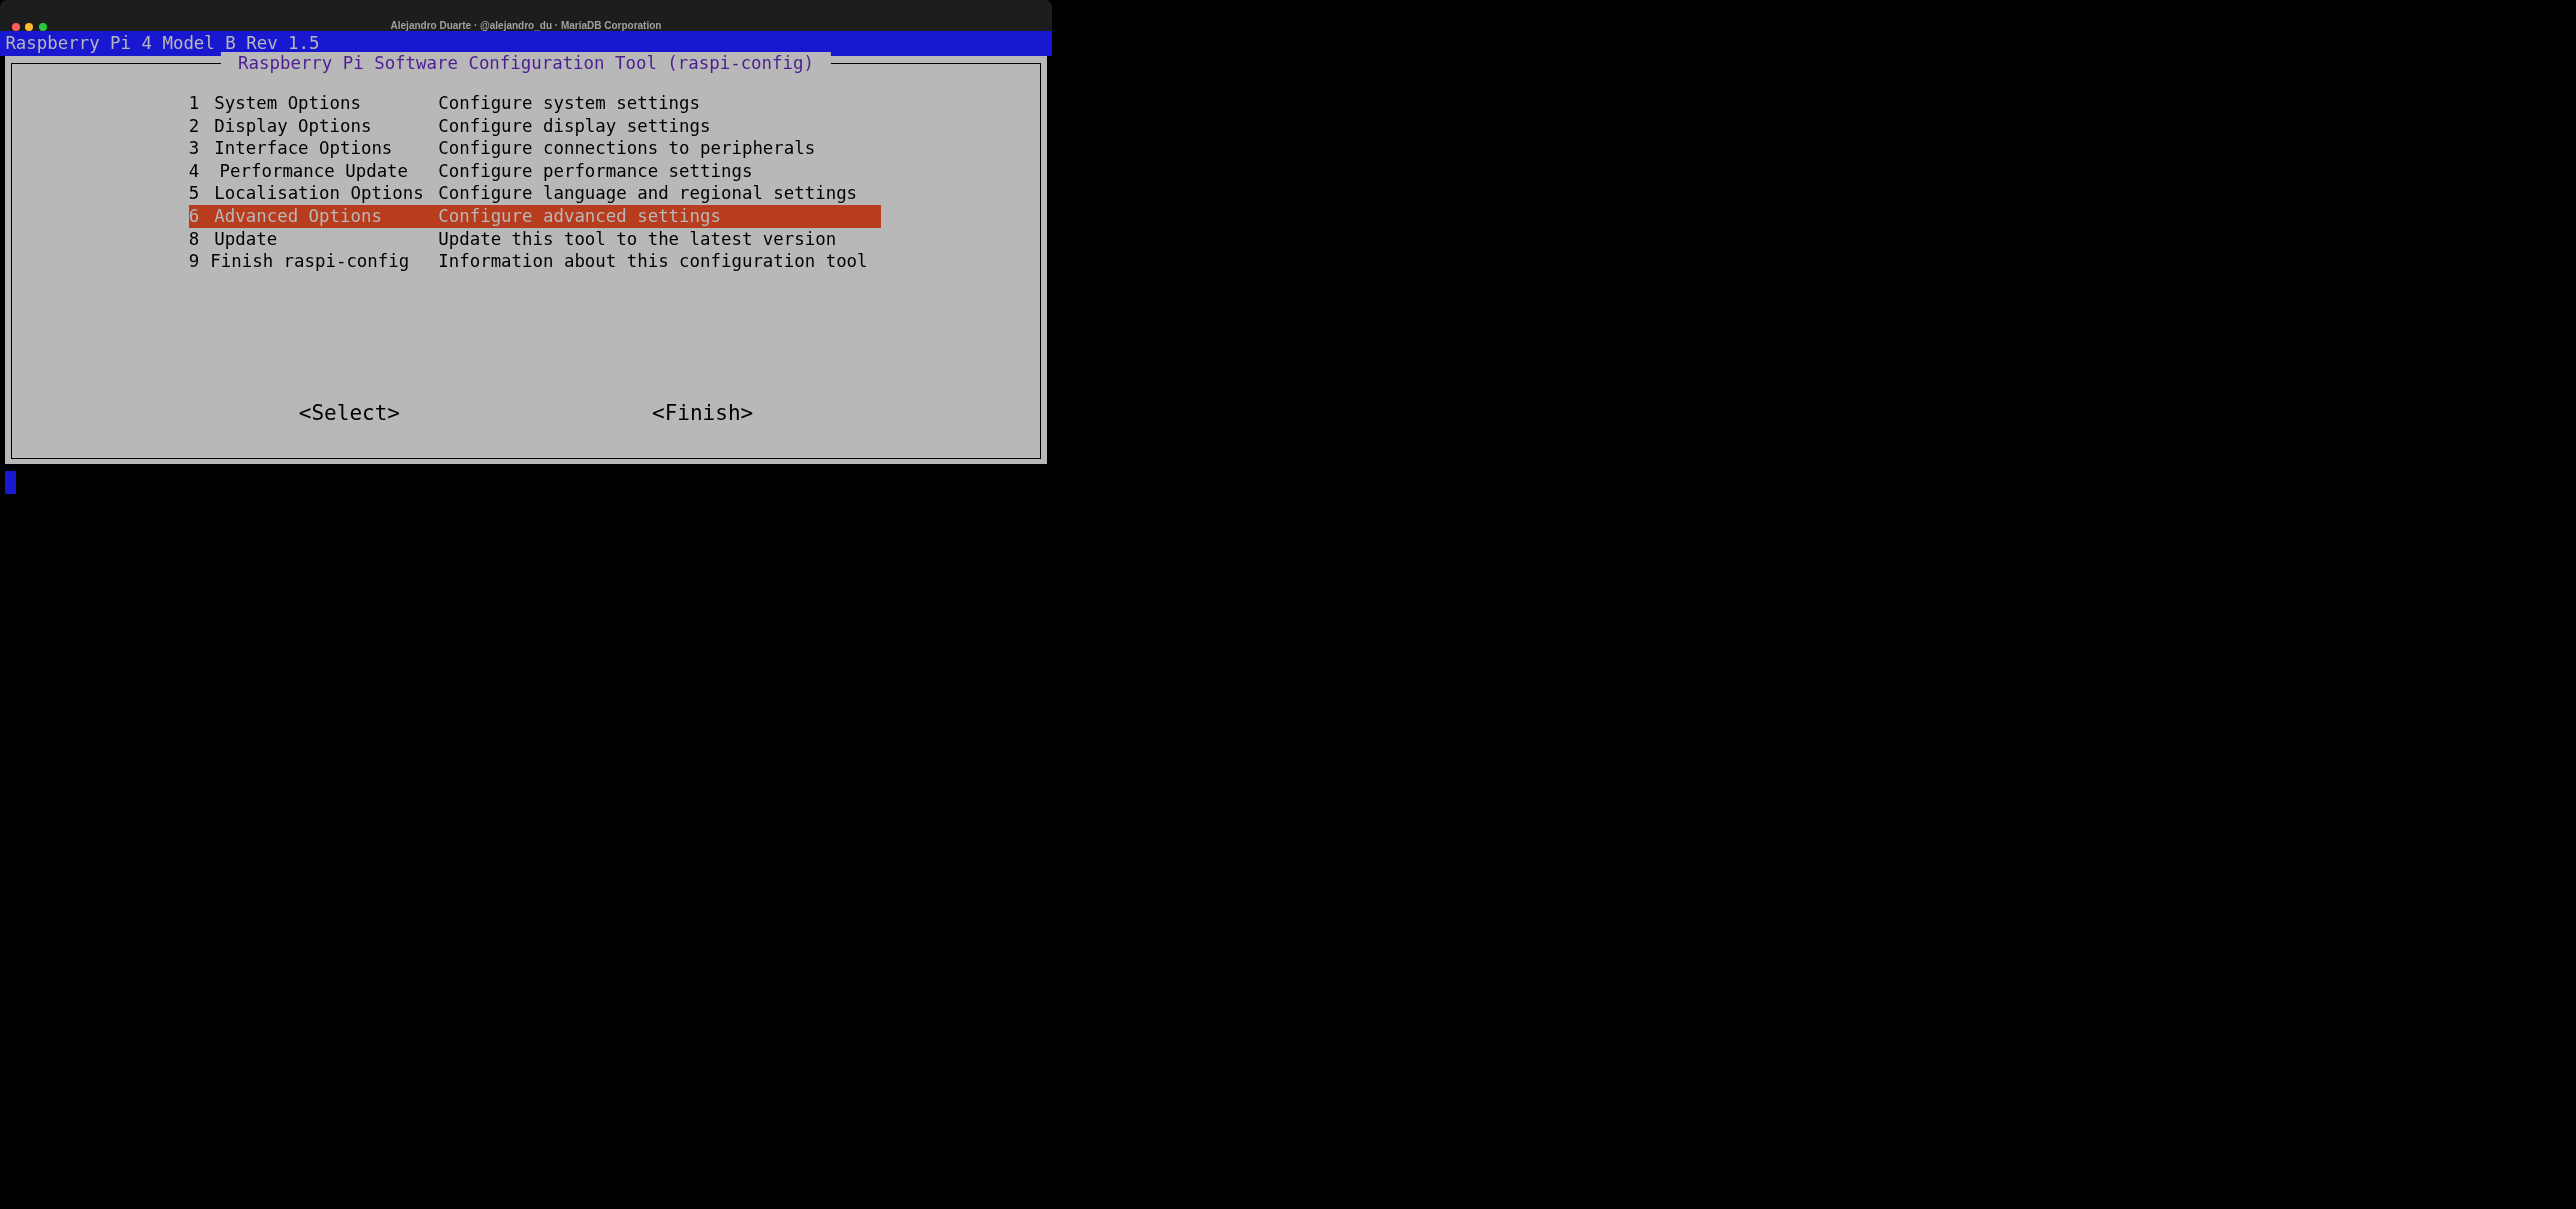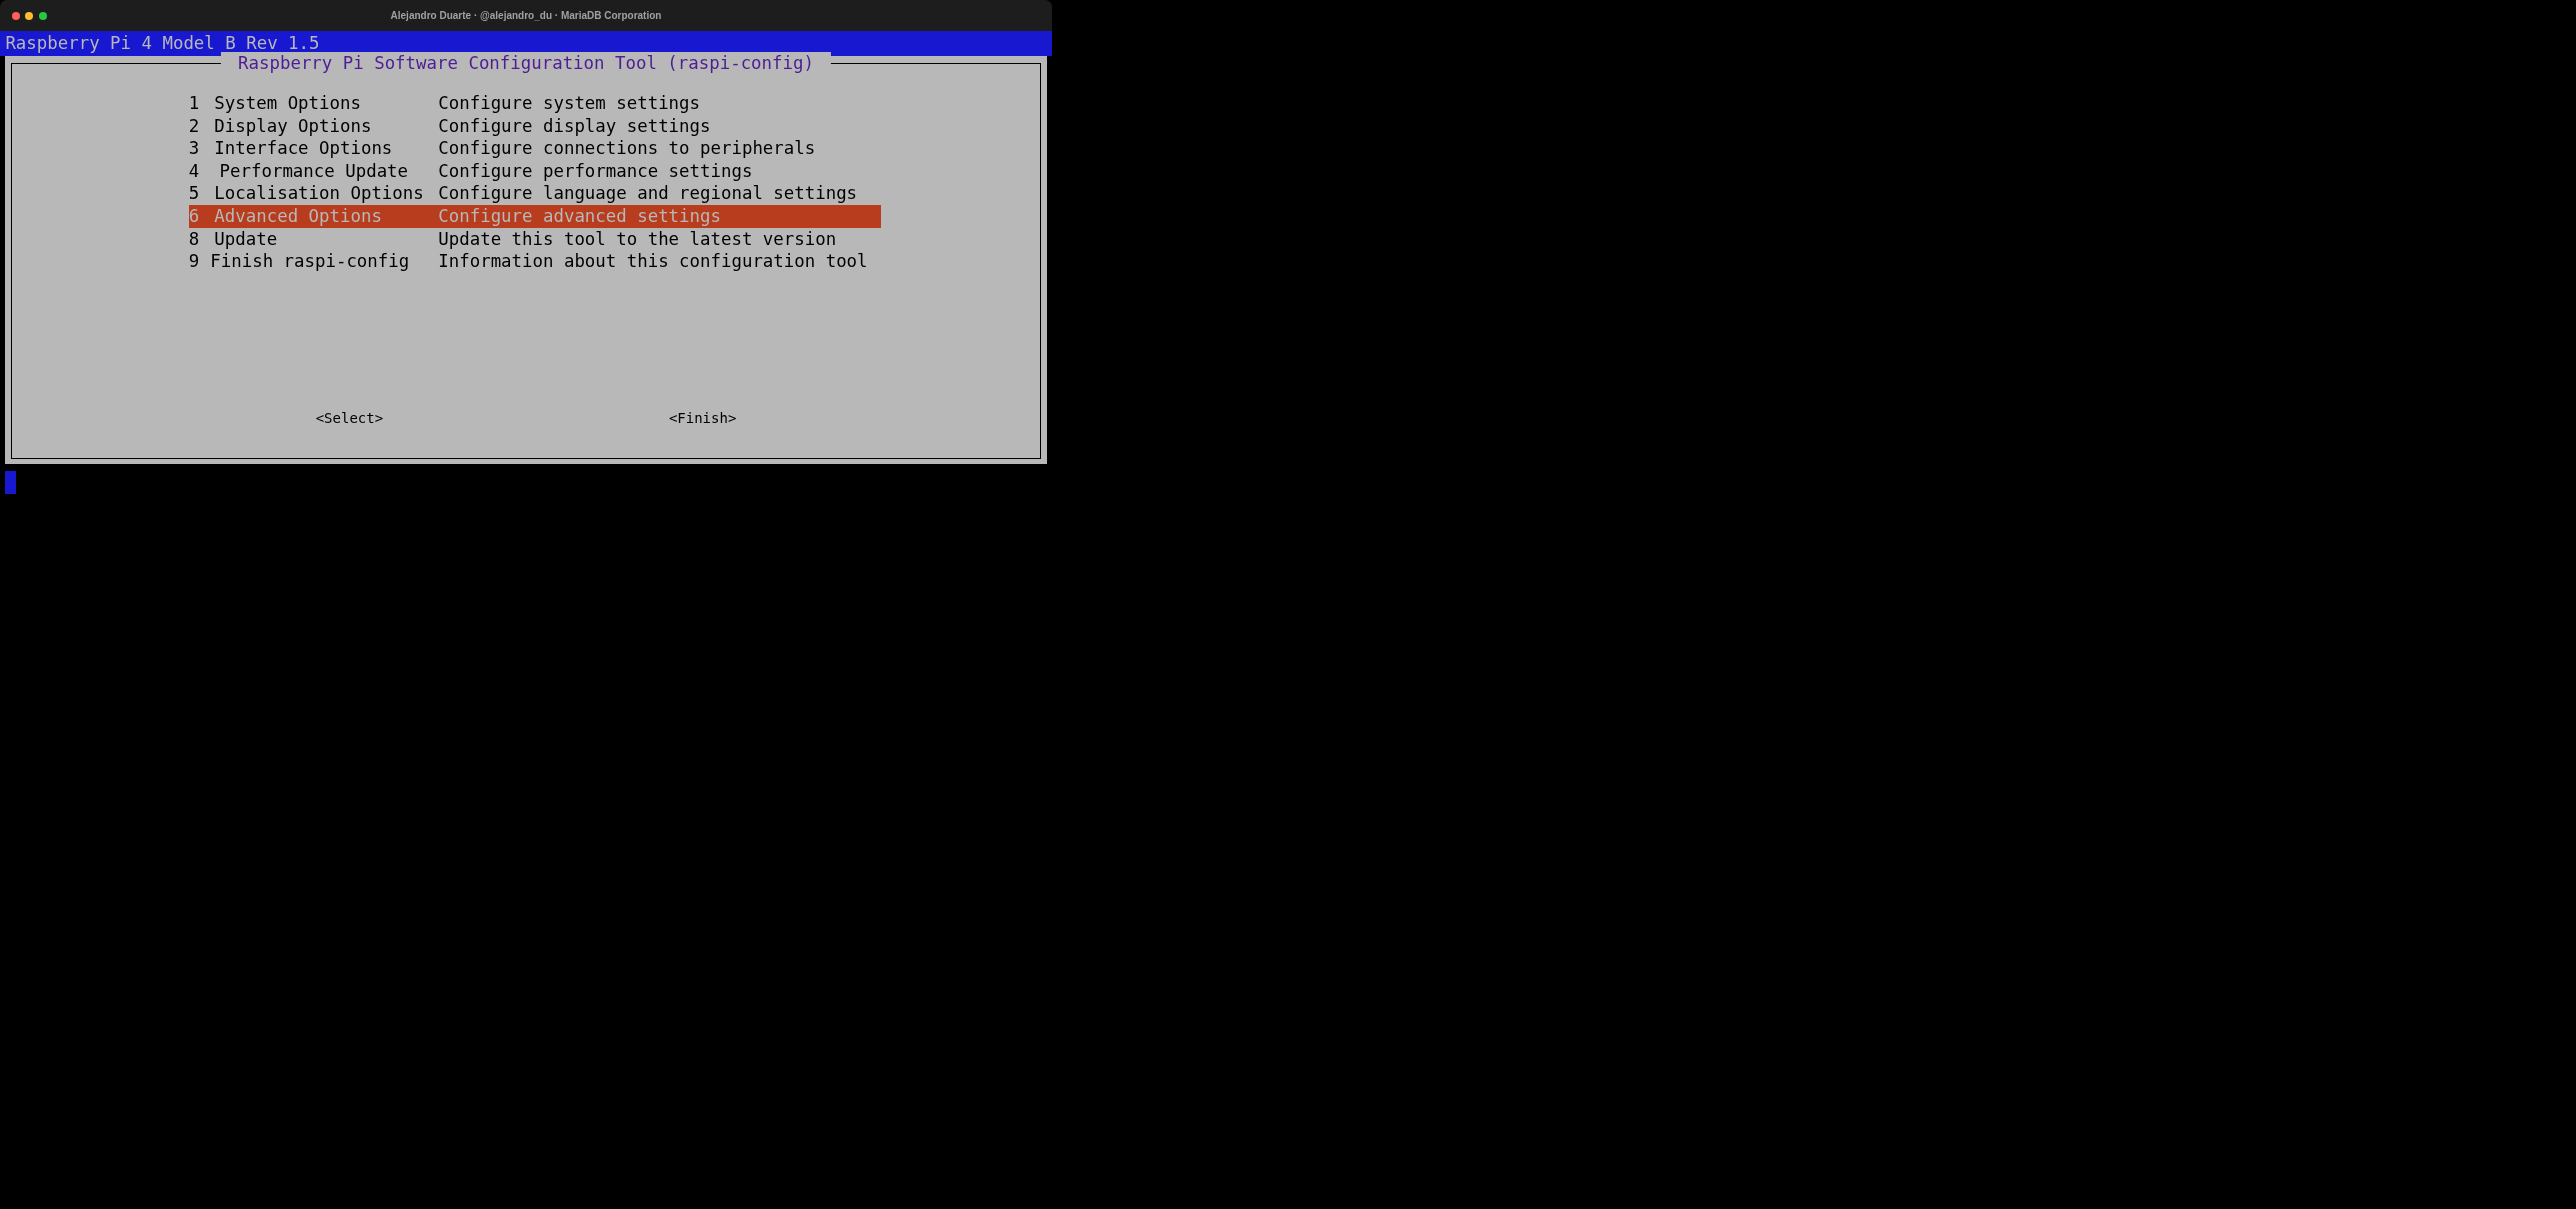--- a/index.html
+++ b/index.html
@@ -18,21 +18,21 @@
       width: 100%;
       height: 100%;
       background: #000;
       border-radius: 6.7px 6.7px 0 0;
       overflow: hidden;
     }
     .titlebar {
       height: 31px;
       background: #1d1d1d;
       display: flex;
-      align-items: center;
+      align-items: flex-end;
       padding: 0 12px;
       position: relative;
     }
     .traffic-lights {
       display: flex;
       gap: 5.4px;
       align-items: center;
     }
     .light {
       width: 8px;
@@ -118,21 +118,21 @@
       padding-right: 13.4px;
     }
     .button-row {
       position: absolute;
       bottom: 31px;
       left: 0;
       right: 0;
       display: flex;
       justify-content: space-around;
       color: #000;
-      font-size: 14px;
+      font-size: 21px;
       padding: 0 161px;
     }
     .cursor-block {
       position: absolute;
       bottom: 0;
       left: 5.4px;
       width: 10.7px;
       height: 23px;
       background: #1818d0;
     }

